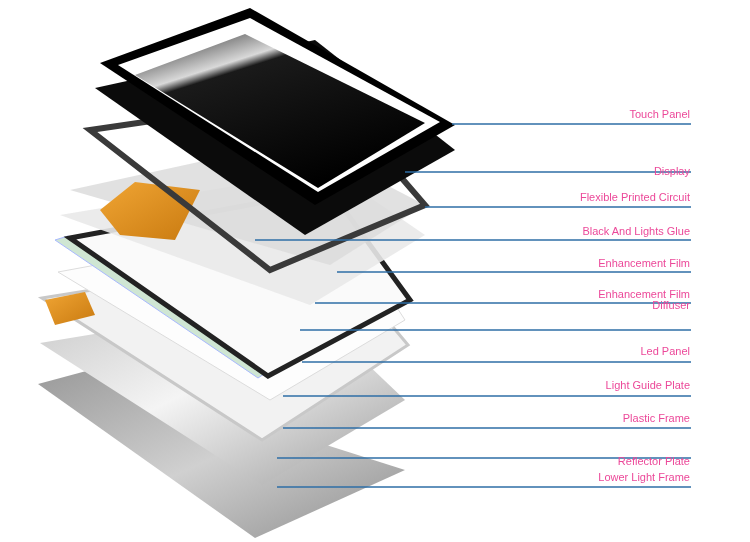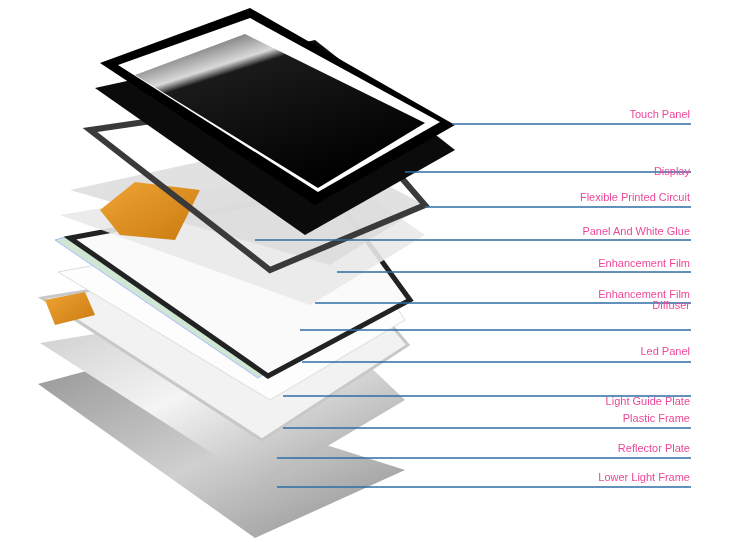--- a/index.html
+++ b/index.html
@@ -74,21 +74,21 @@
     <line x1="283" y1="396" x2="691" y2="396"></line>
     <line x1="283" y1="428" x2="691" y2="428"></line>
     <line x1="277" y1="458" x2="691" y2="458"></line>
     <line x1="277" y1="487" x2="691" y2="487"></line>
   </g>
 </svg>
 
 <div class="label" style="top:105px">Touch Panel</div>
 <div class="label" style="top:162px">Display</div>
 <div class="label" style="top:188px">Flexible Printed Circuit</div>
-<div class="label" style="top:222px">Panel And White Glue</div>
+<div class="label" style="top:222px">Black And Lights Glue</div>
 <div class="label" style="top:254px">Enhancement Film</div>
 <div class="label" style="top:285px">Enhancement Film</div>
 <div class="label" style="top:296px">Diffuser</div>
 <div class="label" style="top:342px">Led Panel</div>
-<div class="label" style="top:392px">Light Guide Plate</div>
+<div class="label" style="top:376px">Light Guide Plate</div>
 <div class="label" style="top:409px">Plastic Frame</div>
-<div class="label" style="top:439px">Reflector Plate</div>
+<div class="label" style="top:452px">Reflector Plate</div>
 <div class="label" style="top:468px">Lower Light Frame</div>
 
 </body></html>

